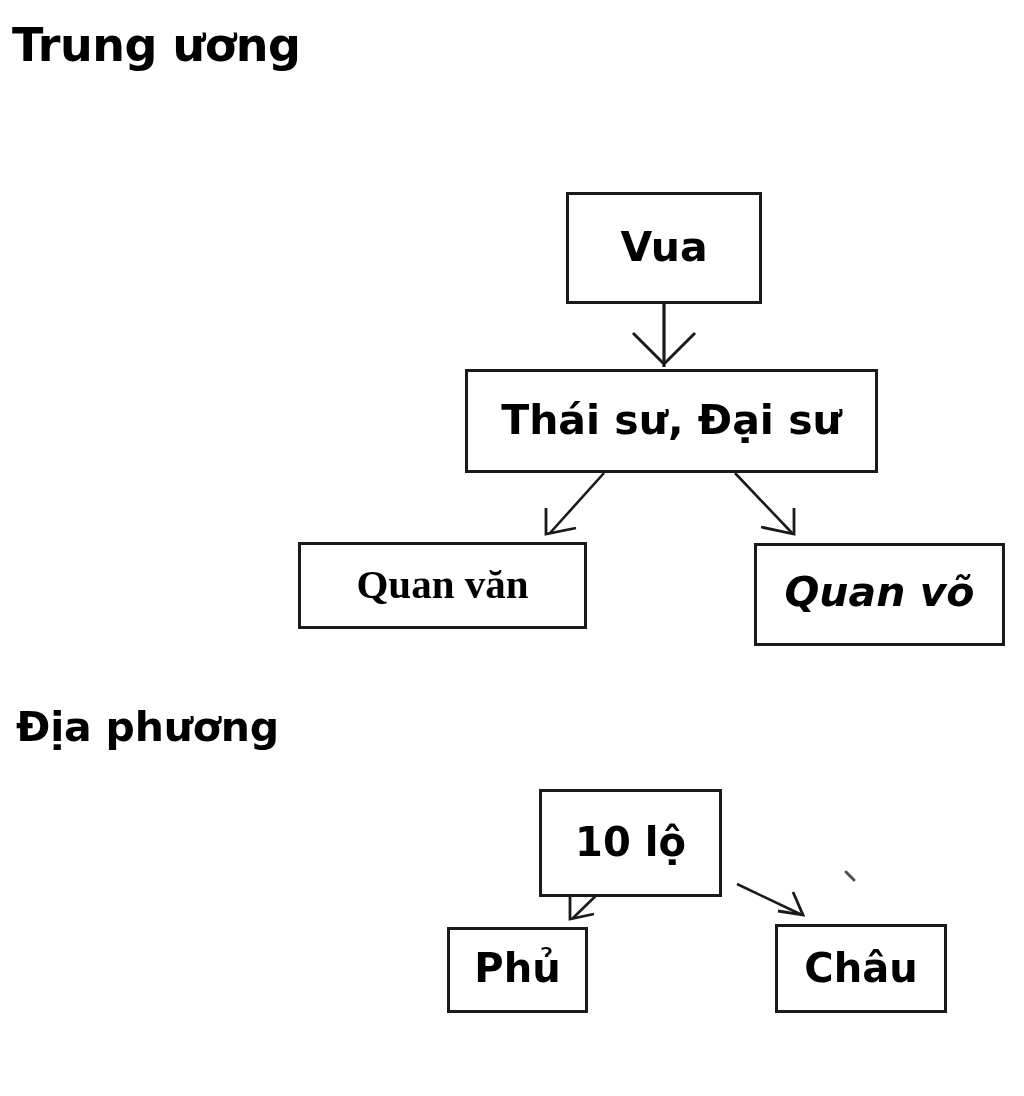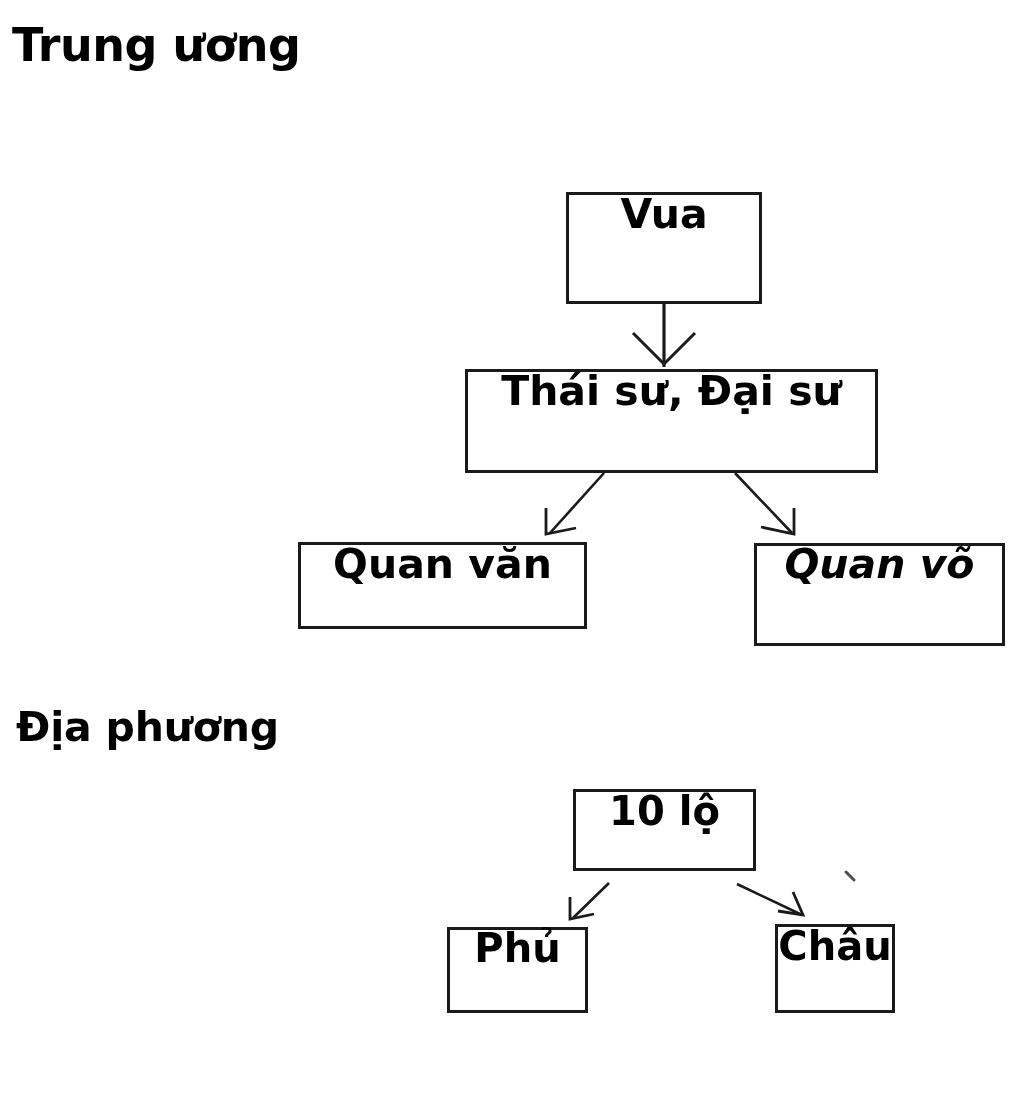--- a/index.html
+++ b/index.html
@@ -39,42 +39,43 @@
     font-size: 41px;
     letter-spacing: -0.2px;
   }
   
   .node {
     position: absolute;
     box-sizing: border-box;
     border: 3px solid #1a1a1a;
     background: #ffffff;
     display: flex;
+    align-items: center;
     justify-content: center;
     color: #000000;
     font-weight: bold;
     line-height: 1;
     white-space: nowrap;
   }
   .node-label {
     display: block;
     font-weight: bold;
   }
   #node-vua        { left: 566px; top: 192px; width: 196px; height: 112px; font-size: 41px; }
   #node-thai-su    { left: 465px; top: 369px; width: 413px; height: 104px; font-size: 41px; }
   #node-quan-van   { left: 298px; top: 542px; width: 289px; height: 87px;  font-size: 41px; }
   #node-quan-vo    { left: 754px; top: 543px; width: 251px; height: 103px; font-size: 41px; font-style: italic; }
-  #node-10-lo      { left: 573px; top: 789px; width: 183px; height: 82px;  font-size: 40px; }
+  #node-10-lo      { left: 539px; top: 789px; width: 183px; height: 108px;  font-size: 40px; }
   #node-phu        { left: 447px; top: 927px; width: 141px; height: 86px;  font-size: 40px; }
-  #node-chau       { left: 775px; top: 924px; width: 120px; height: 89px;  font-size: 40px; }
+  #node-chau       { left: 775px; top: 924px; width: 172px; height: 89px;  font-size: 40px; }
 
   
   #node-vua .node-label      { transform: translateY(-1px); }
   #node-thai-su .node-label  { transform: translateY(-1px); }
-  #node-quan-van .node-label { transform: translateY(-1px); }
+  #node-quan-van .node-label { transform: translateY(-1px); font-family: Liberation Serif, serif; }
   #node-quan-vo .node-label  { transform: translateY(-2px); }
   #node-10-lo .node-label    { transform: translateY(-1px); }
   #node-phu .node-label      { transform: translateY(-2px); }
   #node-chau .node-label     { transform: translateY(-1px); }
 
   
   #connectors {
     position: absolute;
     left: 0;
     top: 0;

